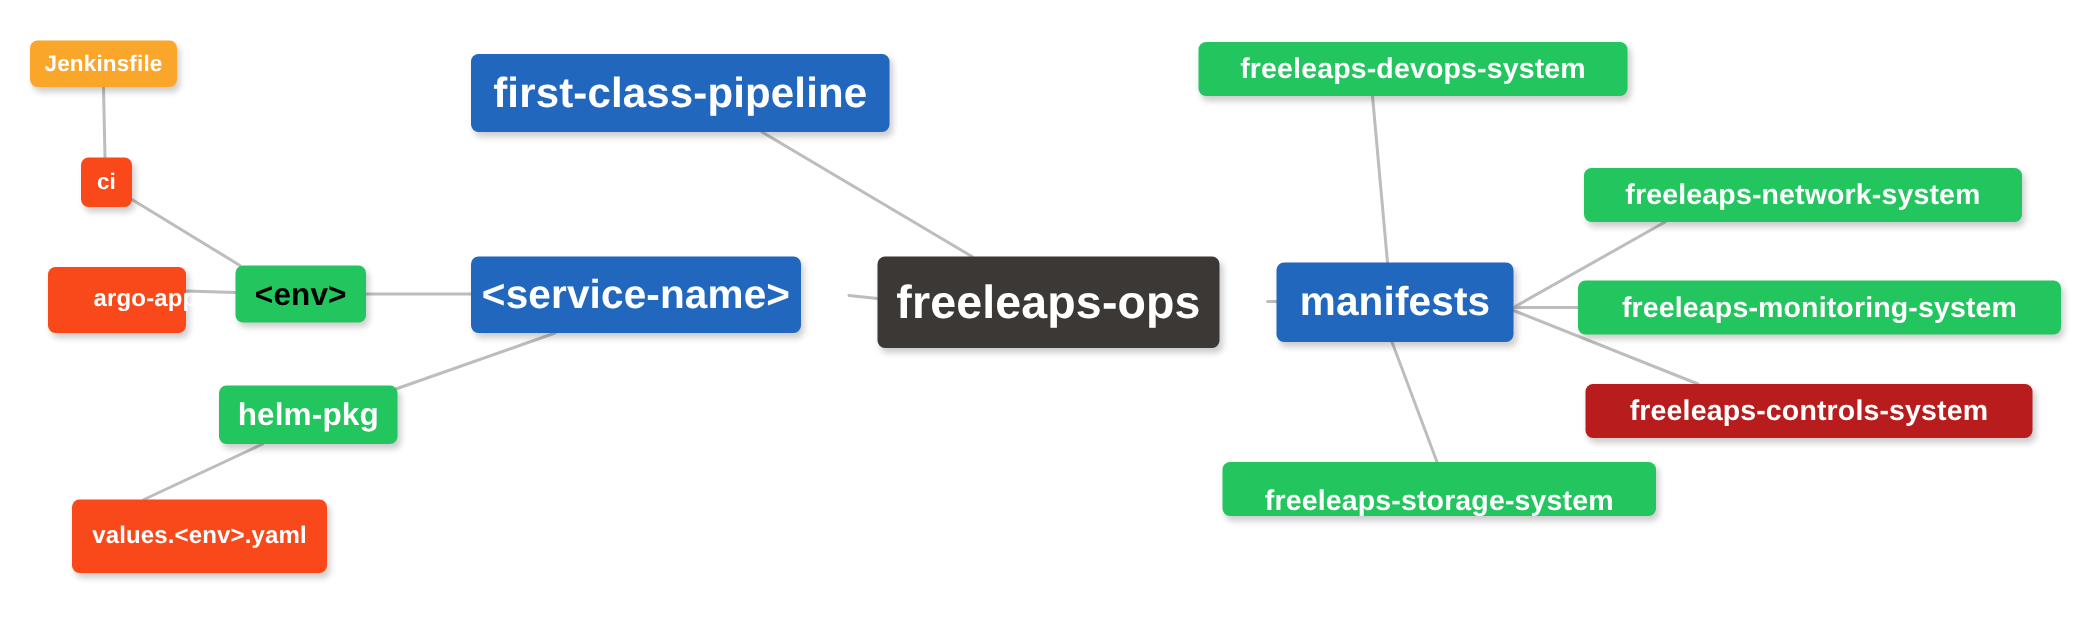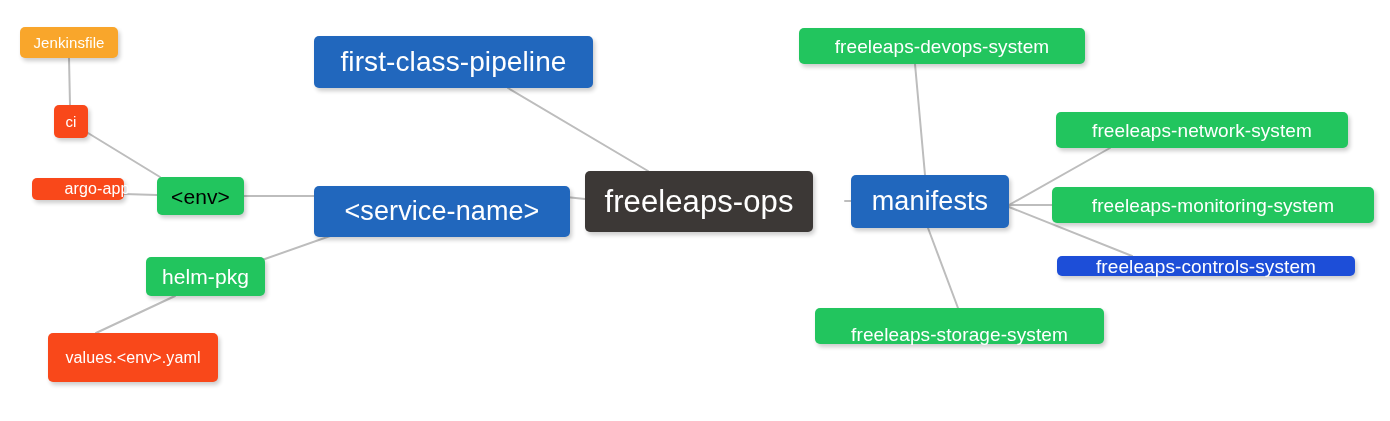--- a/index.html
+++ b/index.html
@@ -11,20 +11,21 @@
   body {
     font-family: "Liberation Sans", sans-serif;
     -webkit-font-smoothing: antialiased;
   }
   #canvas {
     position: relative;
     width: 1390px;
     height: 421px;
     background: #ffffff;
     overflow: hidden;
+    font-weight: bold;
   }
   #edge-layer {
     position: absolute;
     left: 0;
     top: 0;
     width: 1390px;
     height: 421px;
     pointer-events: none;
   }
   .node {
@@ -67,53 +68,53 @@
       <line x1="1009" y1="207" x2="1132" y2="256" stroke="#bdbdbd" stroke-width="2" stroke-linecap="round"></line>
       <line x1="928" y1="228" x2="958" y2="308" stroke="#bdbdbd" stroke-width="2" stroke-linecap="round"></line>
     </svg>
   <div id="node-layer">
       <div class="node" style="left: 20px; top: 27px; width: 98px; height: 31px; background: rgb(249, 166, 43); color: rgb(255, 255, 255); font-size: 15px;">
         <span class="node-label">Jenkinsfile</span>
       </div>
       <div class="node" style="left: 54px; top: 105px; width: 34px; height: 33px; background: rgb(249, 72, 26); color: rgb(255, 255, 255); font-size: 15px;">
         <span class="node-label">ci</span>
       </div>
-      <div class="node" style="left: 32px; top: 178px; width: 92px; height: 22px; background: rgb(249, 72, 26); color: rgb(255, 255, 255); font-size: 16px; padding-left: 48px;">
+      <div class="node" style="left: 32px; top: 178px; width: 92px; height: 44px; background: rgb(249, 72, 26); color: rgb(255, 255, 255); font-size: 16px; padding-left: 48px;">
         <span class="node-label">argo-app</span>
       </div>
       <div class="node" style="left: 157px; top: 177px; width: 87px; height: 38px; background: rgb(34, 197, 94); color: #000000; font-size: 21px;">
         <span class="node-label">&lt;env&gt;</span>
       </div>
       <div class="node" style="left: 146px; top: 257px; width: 119px; height: 39px; background: rgb(34, 197, 94); color: rgb(255, 255, 255); font-size: 21px;">
         <span class="node-label">helm-pkg</span>
       </div>
       <div class="node" style="left: 20px; top: 333px; width: 170px; height: 49px; background: rgb(249, 72, 26); color: rgb(255, 255, 255); font-size: 16px; margin-left: 28px;">
         <span class="node-label">values.&lt;env&gt;.yaml</span>
       </div>
       <div class="node" style="left: 314px; top: 36px; width: 279px; height: 52px; background: rgb(33, 103, 189); color: rgb(255, 255, 255); font-size: 28px;">
         <span class="node-label">first-class-pipeline</span>
       </div>
-      <div class="node" style="left: 314px; top: 186px; width: 256px; height: 51px; background: rgb(33, 103, 189); color: rgb(255, 255, 255); font-size: 27px;">
+      <div class="node" style="left: 314px; top: 171px; width: 220px; height: 51px; background: rgb(33, 103, 189); color: rgb(255, 255, 255); font-size: 27px;">
         <span class="node-label">&lt;service-name&gt;</span>
       </div>
       <div class="node" style="left: 585px; top: 171px; width: 228px; height: 61px; background: rgb(60, 56, 54); color: rgb(255, 255, 255); font-size: 31px;">
         <span class="node-label">freeleaps-ops</span>
       </div>
       <div class="node" style="left: 851px; top: 175px; width: 158px; height: 53px; background: rgb(33, 103, 189); color: rgb(255, 255, 255); font-size: 27px;">
         <span class="node-label">manifests</span>
       </div>
       <div class="node" style="left: 799px; top: 28px; width: 286px; height: 36px; background: rgb(34, 197, 94); color: rgb(255, 255, 255); font-size: 19px;">
         <span class="node-label">freeleaps-devops-system</span>
       </div>
       <div class="node" style="left: 1056px; top: 112px; width: 292px; height: 36px; background: rgb(34, 197, 94); color: rgb(255, 255, 255); font-size: 19px;">
         <span class="node-label">freeleaps-network-system</span>
       </div>
       <div class="node" style="left: 1052px; top: 187px; width: 322px; height: 36px; background: rgb(34, 197, 94); color: rgb(255, 255, 255); font-size: 19px;">
         <span class="node-label">freeleaps-monitoring-system</span>
       </div>
-      <div class="node" style="left: 1057px; top: 256px; width: 298px; height: 20px; background: #1d4ed8; color: rgb(255, 255, 255); font-size: 19px;">
+      <div class="node" style="left: 1057px; top: 256px; width: 298px; height: 36px; background: #b91c1c; color: rgb(255, 255, 255); font-size: 19px;">
         <span class="node-label">freeleaps-controls-system</span>
       </div>
       <div class="node" style="left: 815px; top: 308px; width: 289px; height: 36px; background: rgb(34, 197, 94); color: rgb(255, 255, 255); font-size: 19px; align-items: flex-end;">
         <span class="node-label">freeleaps-storage-system</span>
       </div>
     </div>
 </div>
 
 </body></html>

